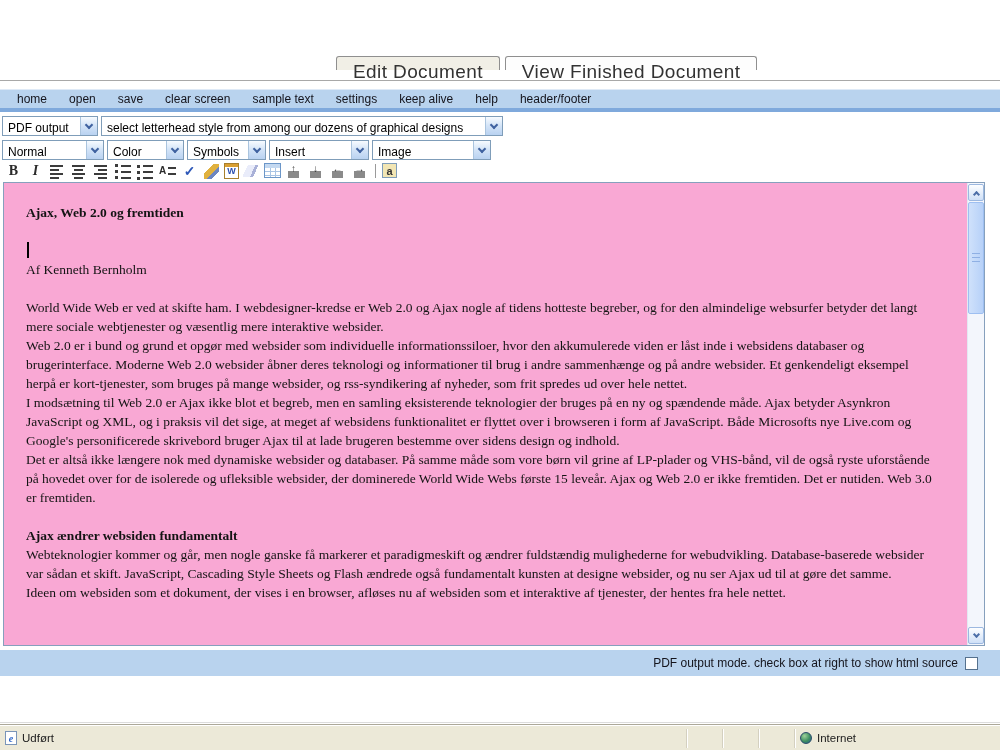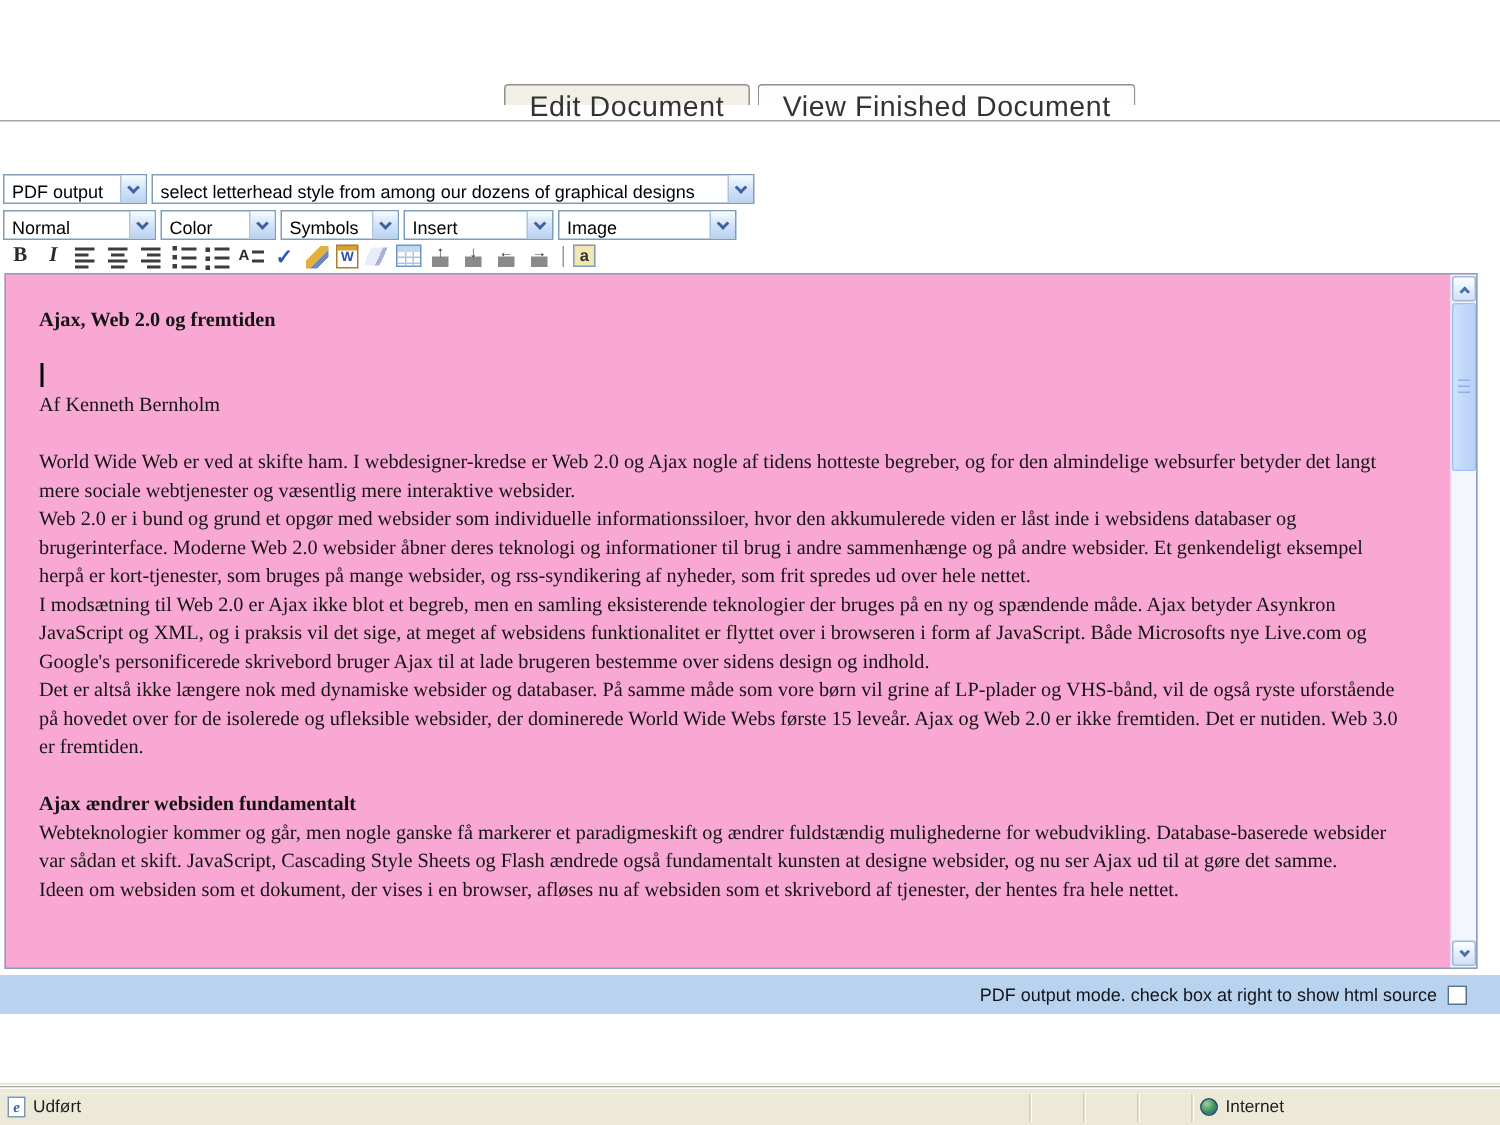--- a/index.html
+++ b/index.html
@@ -139,20 +139,31 @@
 
 <div id="root">
 
 
   <div class="tab-rule"></div>
   <div class="tabs">
     <div class="tab active">Edit Document</div>
     <div class="tab">View Finished Document</div>
   </div>
 
+  <div class="menubar">
+    <span class="menu-item">home</span>
+    <span class="menu-item">open</span>
+    <span class="menu-item">save</span>
+    <span class="menu-item">clear screen</span>
+    <span class="menu-item">sample text</span>
+    <span class="menu-item">settings</span>
+    <span class="menu-item">keep alive</span>
+    <span class="menu-item">help</span>
+    <span class="menu-item">header/footer</span>
+  </div>
 
   <div class="selrow1">
     <div class="xpselect" style="width:96px">
       <span class="val">PDF output</span>
       <span class="btn">
           <span class="chev"></span>
         </span>
     </div>
     <div class="xpselect" style="width:402px">
       <span class="val">select letterhead style from among our dozens of graphical designs</span>
@@ -226,21 +237,21 @@
         </p>
       <p>Af Kenneth Bernholm</p>
       <p class="blank"></p>
       <p>World Wide Web er ved at skifte ham. I webdesigner-kredse er Web 2.0 og Ajax nogle af tidens hotteste begreber, og for den almindelige websurfer betyder det langt mere sociale webtjenester og væsentlig mere interaktive websider.</p>
       <p>Web 2.0 er i bund og grund et opgør med websider som individuelle informationssiloer, hvor den akkumulerede viden er låst inde i websidens databaser og brugerinterface. Moderne Web 2.0 websider åbner deres teknologi og informationer til brug i andre sammenhænge og på andre websider. Et genkendeligt eksempel herpå er kort-tjenester, som bruges på mange websider, og rss-syndikering af nyheder, som frit spredes ud over hele nettet.</p>
       <p>I modsætning til Web 2.0 er Ajax ikke blot et begreb, men en samling eksisterende teknologier der bruges på en ny og spændende måde. Ajax betyder Asynkron JavaScript og XML, og i praksis vil det sige, at meget af websidens funktionalitet er flyttet over i browseren i form af JavaScript. Både Microsofts nye Live.com og Google's personificerede skrivebord bruger Ajax til at lade brugeren bestemme over sidens design og indhold.</p>
       <p>Det er altså ikke længere nok med dynamiske websider og databaser. På samme måde som vore børn vil grine af LP-plader og VHS-bånd, vil de også ryste uforstående på hovedet over for de isolerede og ufleksible websider, der dominerede World Wide Webs første 15 leveår. Ajax og Web 2.0 er ikke fremtiden. Det er nutiden. Web 3.0 er fremtiden.</p>
       <p class="blank"></p>
       <p class="b">Ajax ændrer websiden fundamentalt</p>
       <p>Webteknologier kommer og går, men nogle ganske få markerer et paradigmeskift og ændrer fuldstændig mulighederne for webudvikling. Database-baserede websider var sådan et skift. JavaScript, Cascading Style Sheets og Flash ændrede også fundamentalt kunsten at designe websider, og nu ser Ajax ud til at gøre det samme.</p>
-      <p>Ideen om websiden som et dokument, der vises i en browser, afløses nu af websiden som et skrivebord af tjenester, der hentes fra hele nettet.</p>
+      <p>Ideen om websiden som et dokument, der vises i en browser, afløses nu af websiden som et interaktive af tjenester, der hentes fra hele nettet.</p>
     </div>
     <div class="vscroll">
       <div class="sb-btn sb-up">
           <span class="chev-up"></span>
         </div>
       <div class="sb-thumb"></div>
       <div class="sb-btn sb-down">
           <span class="chev-dn"></span>
         </div>
     </div>

